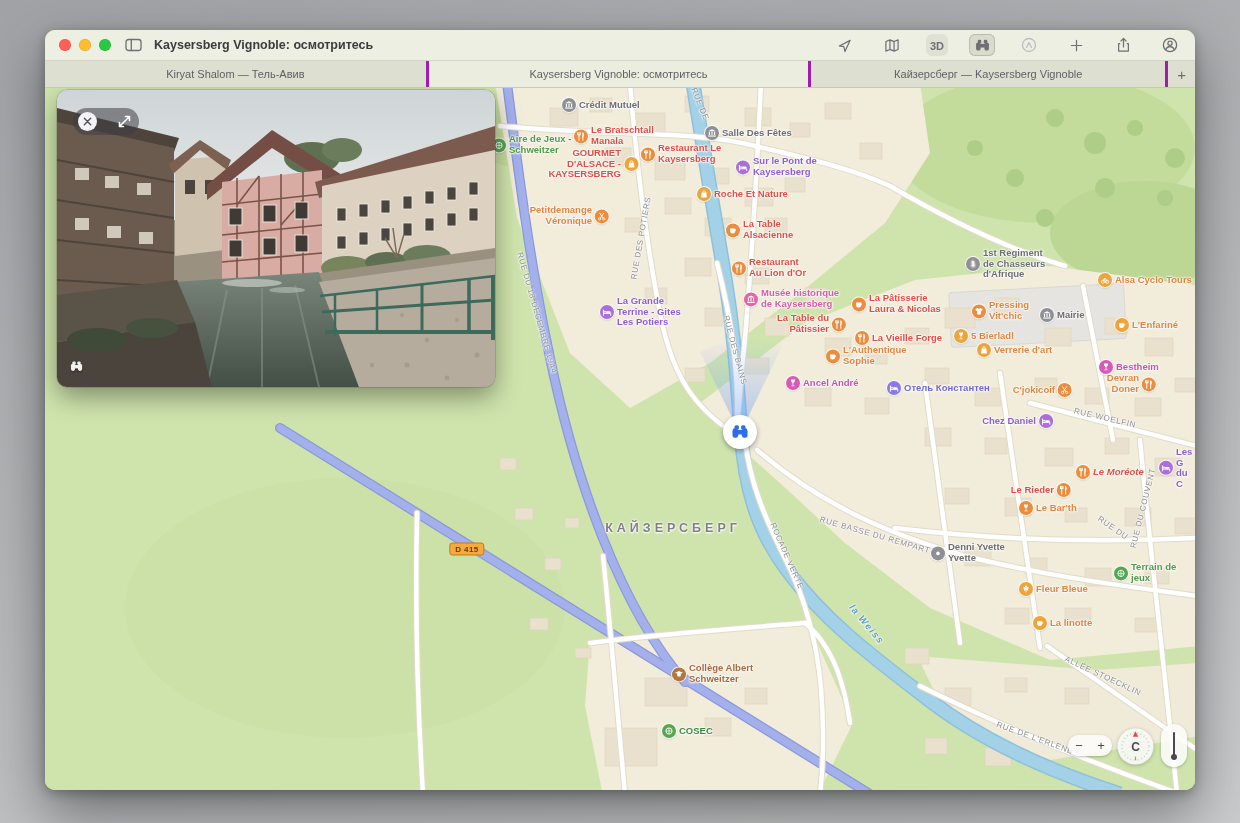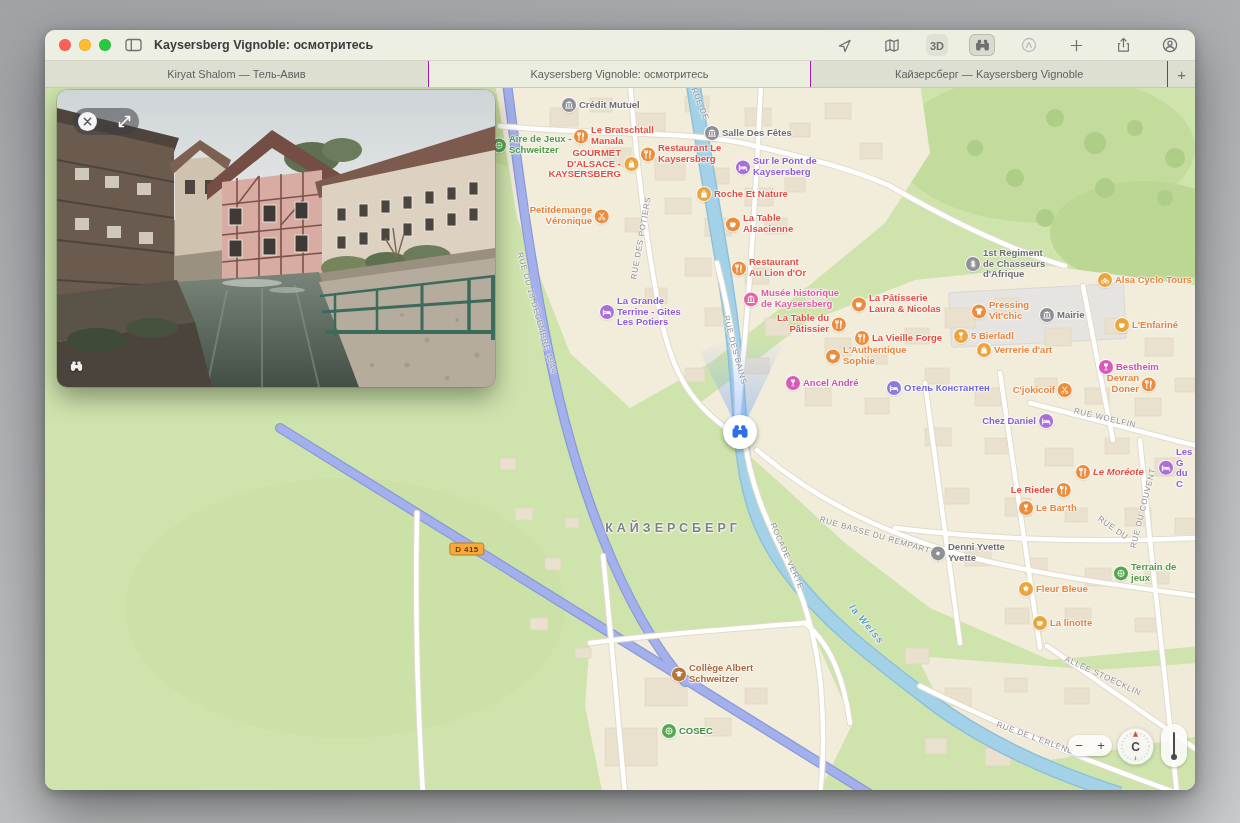--- a/index.html
+++ b/index.html
@@ -29,21 +29,21 @@
   .sidebar-toggle{margin-left:13px;}
   .win-title{margin-left:12px;font-size:12.5px;font-weight:bold;color:#3c3c3e;white-space:nowrap;}
   .toolbar{margin-left:auto;display:flex;align-items:center;gap:21px;}
   .tb-btn{padding:2px 4px;border-radius:6px;}
   .tb-btn.pressed{background:#dfe2d3;}
   .tb-btn.active{background:#d9dccc;box-shadow:inset 0 0 0 1px #b9bdab;}
   .threed-label{font-size:11px;font-weight:bold;color:#6f6f74;}
   
   .tabbar{height:26px;background:#dde0d1;border-bottom:1px solid #c6c9b9;display:flex;position:relative;z-index:30;}
   .tab{display:flex;align-items:center;justify-content:center;font-size:11px;color:#5f5f63;
-       border-right:1px solid #a21caf;overflow:hidden;white-space:nowrap;}
+       border-right:3px solid #a21caf;overflow:hidden;white-space:nowrap;}
   .tab.active{background:#ebeedf;}
   .tab1{width:383px;}.tab2{width:382px;}.tab3{width:356px;}
   .newtab{width:27px;display:flex;align-items:center;justify-content:center;color:#6f6f74;font-size:15px;}
   
   .map{position:relative;width:1150px;height:704px;background:#cfe4ad;overflow:hidden;}
   .basemap{position:absolute;left:0;top:0;}
   .street{position:absolute;font-size:8px;color:#8e8e93;letter-spacing:.09em;white-space:nowrap;
     text-shadow:0 0 2px #fff,0 0 2px #fff,0 1px 2px #fff;z-index:3;}
   .street.water{color:#5c9dc8;font-style:italic;font-size:9.5px;letter-spacing:.14em;font-weight:bold;}
   .poi{position:absolute;display:flex;align-items:center;gap:3px;z-index:4;
@@ -386,21 +386,21 @@
         <div class="poi" style="left: 652px; top: 106px; transform: translateY(-50%);"><span class="poi-icon" style="background:#eca53c"><svg viewBox="0 0 10 10">
               <path d="M2.6 3.6h4.8l.5 4.8H2.1z" fill="#fff"></path>
               <path d="M3.7 3.8v-.7a1.3 1.3 0 0 1 2.6 0v.7" stroke="#fff" stroke-width=".8" fill="none"></path>
             </svg></span><span style="color:#e14d40;text-align:left">Roche Et Nature</span></div>
         <div class="poi" style="left: 564px; top: 128px; transform: translate(-100%, -50%);"><span style="color:#e5833c;text-align:right">Petitdemange
 Véronique</span><span class="poi-icon" style="background:#ec8d3d"><svg viewBox="0 0 10 10">
               <circle cx="2.9" cy="7.5" r="1.1" stroke="#fff" stroke-width=".8" fill="none"></circle>
               <circle cx="7.1" cy="7.5" r="1.1" stroke="#fff" stroke-width=".8" fill="none"></circle>
               <path d="M3.6 6.7 7 1.8M6.4 6.7 3 1.8" stroke="#fff" stroke-width=".9" fill="none" stroke-linecap="round"></path>
             </svg></span></div>
-        <div class="poi" style="left: 681px; top: 136px; transform: translateY(-50%);"><span class="poi-icon" style="background:#ec8d3d"><svg viewBox="0 0 10 10">
+        <div class="poi" style="left: 681px; top: 142px; transform: translateY(-50%);"><span class="poi-icon" style="background:#ec8d3d"><svg viewBox="0 0 10 10">
               <path d="M2.1 3.2h5v2.4a2.5 2.5 0 0 1-5 0z" fill="#fff"></path>
               <path d="M7.1 3.8q1.6.5 0 2.1" stroke="#fff" stroke-width=".8" fill="none"></path>
             </svg></span><span style="color:#e14d40;text-align:left">La Table
 Alsacienne</span></div>
         <div class="poi" style="left: 687px; top: 180px; transform: translateY(-50%);"><span class="poi-icon" style="background:#ec8d3d"><svg viewBox="0 0 10 10">
               <path d="M3 1.3V9M1.8 1.3V3.4M4.2 1.3V3.4M1.8 3.4Q3 4.4 4.2 3.4M6.9 9V1.3Q8.5 3.4 6.9 5.6" stroke="#fff" stroke-width="1" fill="none" stroke-linecap="round"></path>
             </svg></span><span style="color:#e14d40;text-align:left">Restaurant
 Au Lion d'Or</span></div>
         <div class="poi" style="left: 699px; top: 211px; transform: translateY(-50%);"><span class="poi-icon" style="background:#e365a5"><svg viewBox="0 0 10 10">
               <path d="M5 1.2 8.8 3.2H1.2z" fill="#fff"></path>

